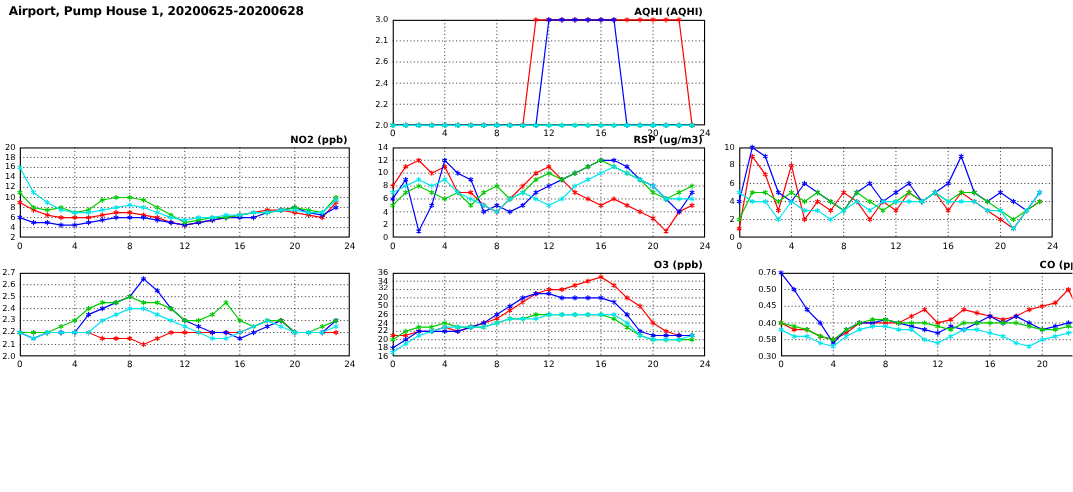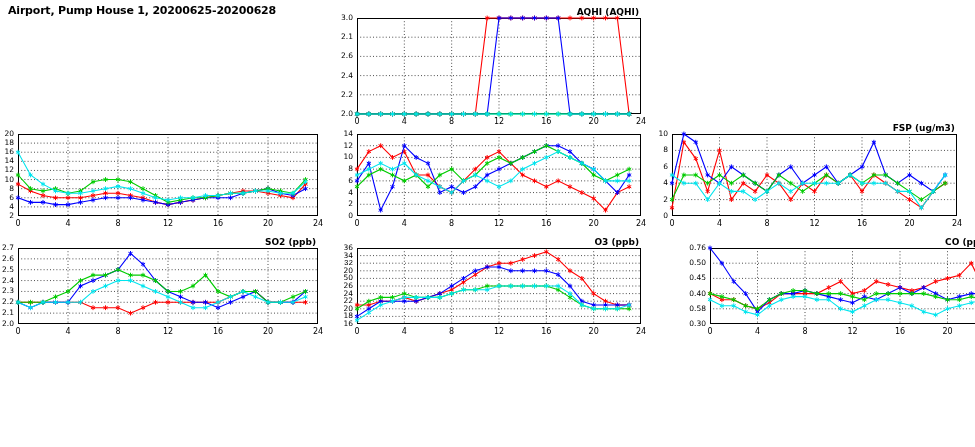--- a/index.html
+++ b/index.html
@@ -59,20 +59,21 @@
       <div class="xtick" style="left: 345px; width: 24px; top: 117px;">0</div>
       <div class="xtick" style="left: 392.333px; width: 24px; top: 117px;">4</div>
       <div class="xtick" style="left: 439.667px; width: 24px; top: 117px;">8</div>
       <div class="xtick" style="left: 487px; width: 24px; top: 117px;">12</div>
       <div class="xtick" style="left: 534.333px; width: 24px; top: 117px;">16</div>
       <div class="xtick" style="left: 581.667px; width: 24px; top: 117px;">20</div>
       <div class="xtick" style="left: 629px; width: 24px; top: 117px;">24</div>
     </div>
     <div class="panel" style="left: 0px; top: 0px; width: 975px; height: 447px; pointer-events: none;">
       <div class="plotbox" style="left: 18px; top: 134px; width: 300px; height: 82px;"></div>
+      <div class="panel-title" style="left: 18px; width: 298px; top: 123px;">NO2 (ppb)</div>
       <svg width="975" height="447" style="pointer-events: none;">
         <g>
           <line x1="18" x2="318" y1="206.89" y2="206.89" stroke="#000" stroke-width="0.7" stroke-dasharray="1,2.2"></line>
           <line x1="18" x2="318" y1="197.78" y2="197.78" stroke="#000" stroke-width="0.7" stroke-dasharray="1,2.2"></line>
           <line x1="18" x2="318" y1="188.67" y2="188.67" stroke="#000" stroke-width="0.7" stroke-dasharray="1,2.2"></line>
           <line x1="18" x2="318" y1="179.56" y2="179.56" stroke="#000" stroke-width="0.7" stroke-dasharray="1,2.2"></line>
           <line x1="18" x2="318" y1="170.44" y2="170.44" stroke="#000" stroke-width="0.7" stroke-dasharray="1,2.2"></line>
           <line x1="18" x2="318" y1="161.33" y2="161.33" stroke="#000" stroke-width="0.7" stroke-dasharray="1,2.2"></line>
           <line x1="18" x2="318" y1="152.22" y2="152.22" stroke="#000" stroke-width="0.7" stroke-dasharray="1,2.2"></line>
           <line x1="18" x2="318" y1="143.11" y2="143.11" stroke="#000" stroke-width="0.7" stroke-dasharray="1,2.2"></line>
@@ -112,20 +113,21 @@
       <div class="xtick" style="left: 6px; width: 24px; top: 219px;">0</div>
       <div class="xtick" style="left: 56px; width: 24px; top: 219px;">4</div>
       <div class="xtick" style="left: 106px; width: 24px; top: 219px;">8</div>
       <div class="xtick" style="left: 156px; width: 24px; top: 219px;">12</div>
       <div class="xtick" style="left: 206px; width: 24px; top: 219px;">16</div>
       <div class="xtick" style="left: 256px; width: 24px; top: 219px;">20</div>
       <div class="xtick" style="left: 306px; width: 24px; top: 219px;">24</div>
     </div>
     <div class="panel" style="left: 0px; top: 0px; width: 975px; height: 447px; pointer-events: none;">
       <div class="plotbox" style="left: 357px; top: 134px; width: 284px; height: 82px;"></div>
+      <div class="panel-title" style="left: 357px; width: 282px; top: 123px;">RSP (ug/m3)</div>
       <svg width="975" height="447" style="pointer-events: none;">
         <g>
           <line x1="357" x2="641" y1="204.29" y2="204.29" stroke="#000" stroke-width="0.7" stroke-dasharray="1,2.2"></line>
           <line x1="357" x2="641" y1="192.57" y2="192.57" stroke="#000" stroke-width="0.7" stroke-dasharray="1,2.2"></line>
           <line x1="357" x2="641" y1="180.86" y2="180.86" stroke="#000" stroke-width="0.7" stroke-dasharray="1,2.2"></line>
           <line x1="357" x2="641" y1="169.14" y2="169.14" stroke="#000" stroke-width="0.7" stroke-dasharray="1,2.2"></line>
           <line x1="357" x2="641" y1="157.43" y2="157.43" stroke="#000" stroke-width="0.7" stroke-dasharray="1,2.2"></line>
           <line x1="357" x2="641" y1="145.71" y2="145.71" stroke="#000" stroke-width="0.7" stroke-dasharray="1,2.2"></line>
           <line y1="134" y2="216" x1="404.33" x2="404.33" stroke="#000" stroke-width="0.7" stroke-dasharray="1,2.2"></line>
           <line y1="134" y2="216" x1="451.67" x2="451.67" stroke="#000" stroke-width="0.7" stroke-dasharray="1,2.2"></line>
@@ -161,21 +163,20 @@
       <div class="xtick" style="left: 345px; width: 24px; top: 219px;">0</div>
       <div class="xtick" style="left: 392.333px; width: 24px; top: 219px;">4</div>
       <div class="xtick" style="left: 439.667px; width: 24px; top: 219px;">8</div>
       <div class="xtick" style="left: 487px; width: 24px; top: 219px;">12</div>
       <div class="xtick" style="left: 534.333px; width: 24px; top: 219px;">16</div>
       <div class="xtick" style="left: 581.667px; width: 24px; top: 219px;">20</div>
       <div class="xtick" style="left: 629px; width: 24px; top: 219px;">24</div>
     </div>
     <div class="panel" style="left: 0px; top: 0px; width: 975px; height: 447px; pointer-events: none;">
       <div class="plotbox" style="left: 672px; top: 134px; width: 285px; height: 82px;"></div>
-      <div class="panel-title" style="left: 672px; width: 283px; top: 123px;">FSP (ug/m3)</div>
       <svg width="975" height="447" style="pointer-events: none;">
         <g>
           <line x1="672" x2="957" y1="199.60" y2="199.60" stroke="#000" stroke-width="0.7" stroke-dasharray="1,2.2"></line>
           <line x1="672" x2="957" y1="183.20" y2="183.20" stroke="#000" stroke-width="0.7" stroke-dasharray="1,2.2"></line>
           <line x1="672" x2="957" y1="166.80" y2="166.80" stroke="#000" stroke-width="0.7" stroke-dasharray="1,2.2"></line>
           <line x1="672" x2="957" y1="150.40" y2="150.40" stroke="#000" stroke-width="0.7" stroke-dasharray="1,2.2"></line>
           <line y1="134" y2="216" x1="719.50" x2="719.50" stroke="#000" stroke-width="0.7" stroke-dasharray="1,2.2"></line>
           <line y1="134" y2="216" x1="767.00" x2="767.00" stroke="#000" stroke-width="0.7" stroke-dasharray="1,2.2"></line>
           <line y1="134" y2="216" x1="814.50" x2="814.50" stroke="#000" stroke-width="0.7" stroke-dasharray="1,2.2"></line>
           <line y1="134" y2="216" x1="862.00" x2="862.00" stroke="#000" stroke-width="0.7" stroke-dasharray="1,2.2"></line>
@@ -207,21 +208,20 @@
       <div class="xtick" style="left: 660px; width: 24px; top: 219px;">0</div>
       <div class="xtick" style="left: 707.5px; width: 24px; top: 219px;">4</div>
       <div class="xtick" style="left: 755px; width: 24px; top: 219px;">8</div>
       <div class="xtick" style="left: 802.5px; width: 24px; top: 219px;">12</div>
       <div class="xtick" style="left: 850px; width: 24px; top: 219px;">16</div>
       <div class="xtick" style="left: 897.5px; width: 24px; top: 219px;">20</div>
       <div class="xtick" style="left: 945px; width: 24px; top: 219px;">24</div>
     </div>
     <div class="panel" style="left: 0px; top: 0px; width: 975px; height: 447px; pointer-events: none;">
       <div class="plotbox" style="left: 18px; top: 248px; width: 300px; height: 76px;"></div>
-      <div class="panel-title" style="left: 18px; width: 298px; top: 237px;">SO2 (ppb)</div>
       <svg width="975" height="447" style="pointer-events: none;">
         <g>
           <line x1="18" x2="318" y1="313.14" y2="313.14" stroke="#000" stroke-width="0.7" stroke-dasharray="1,2.2"></line>
           <line x1="18" x2="318" y1="302.29" y2="302.29" stroke="#000" stroke-width="0.7" stroke-dasharray="1,2.2"></line>
           <line x1="18" x2="318" y1="291.43" y2="291.43" stroke="#000" stroke-width="0.7" stroke-dasharray="1,2.2"></line>
           <line x1="18" x2="318" y1="280.57" y2="280.57" stroke="#000" stroke-width="0.7" stroke-dasharray="1,2.2"></line>
           <line x1="18" x2="318" y1="269.71" y2="269.71" stroke="#000" stroke-width="0.7" stroke-dasharray="1,2.2"></line>
           <line x1="18" x2="318" y1="258.86" y2="258.86" stroke="#000" stroke-width="0.7" stroke-dasharray="1,2.2"></line>
           <line y1="248" y2="324" x1="68.00" x2="68.00" stroke="#000" stroke-width="0.7" stroke-dasharray="1,2.2"></line>
           <line y1="248" y2="324" x1="118.00" x2="118.00" stroke="#000" stroke-width="0.7" stroke-dasharray="1,2.2"></line>

